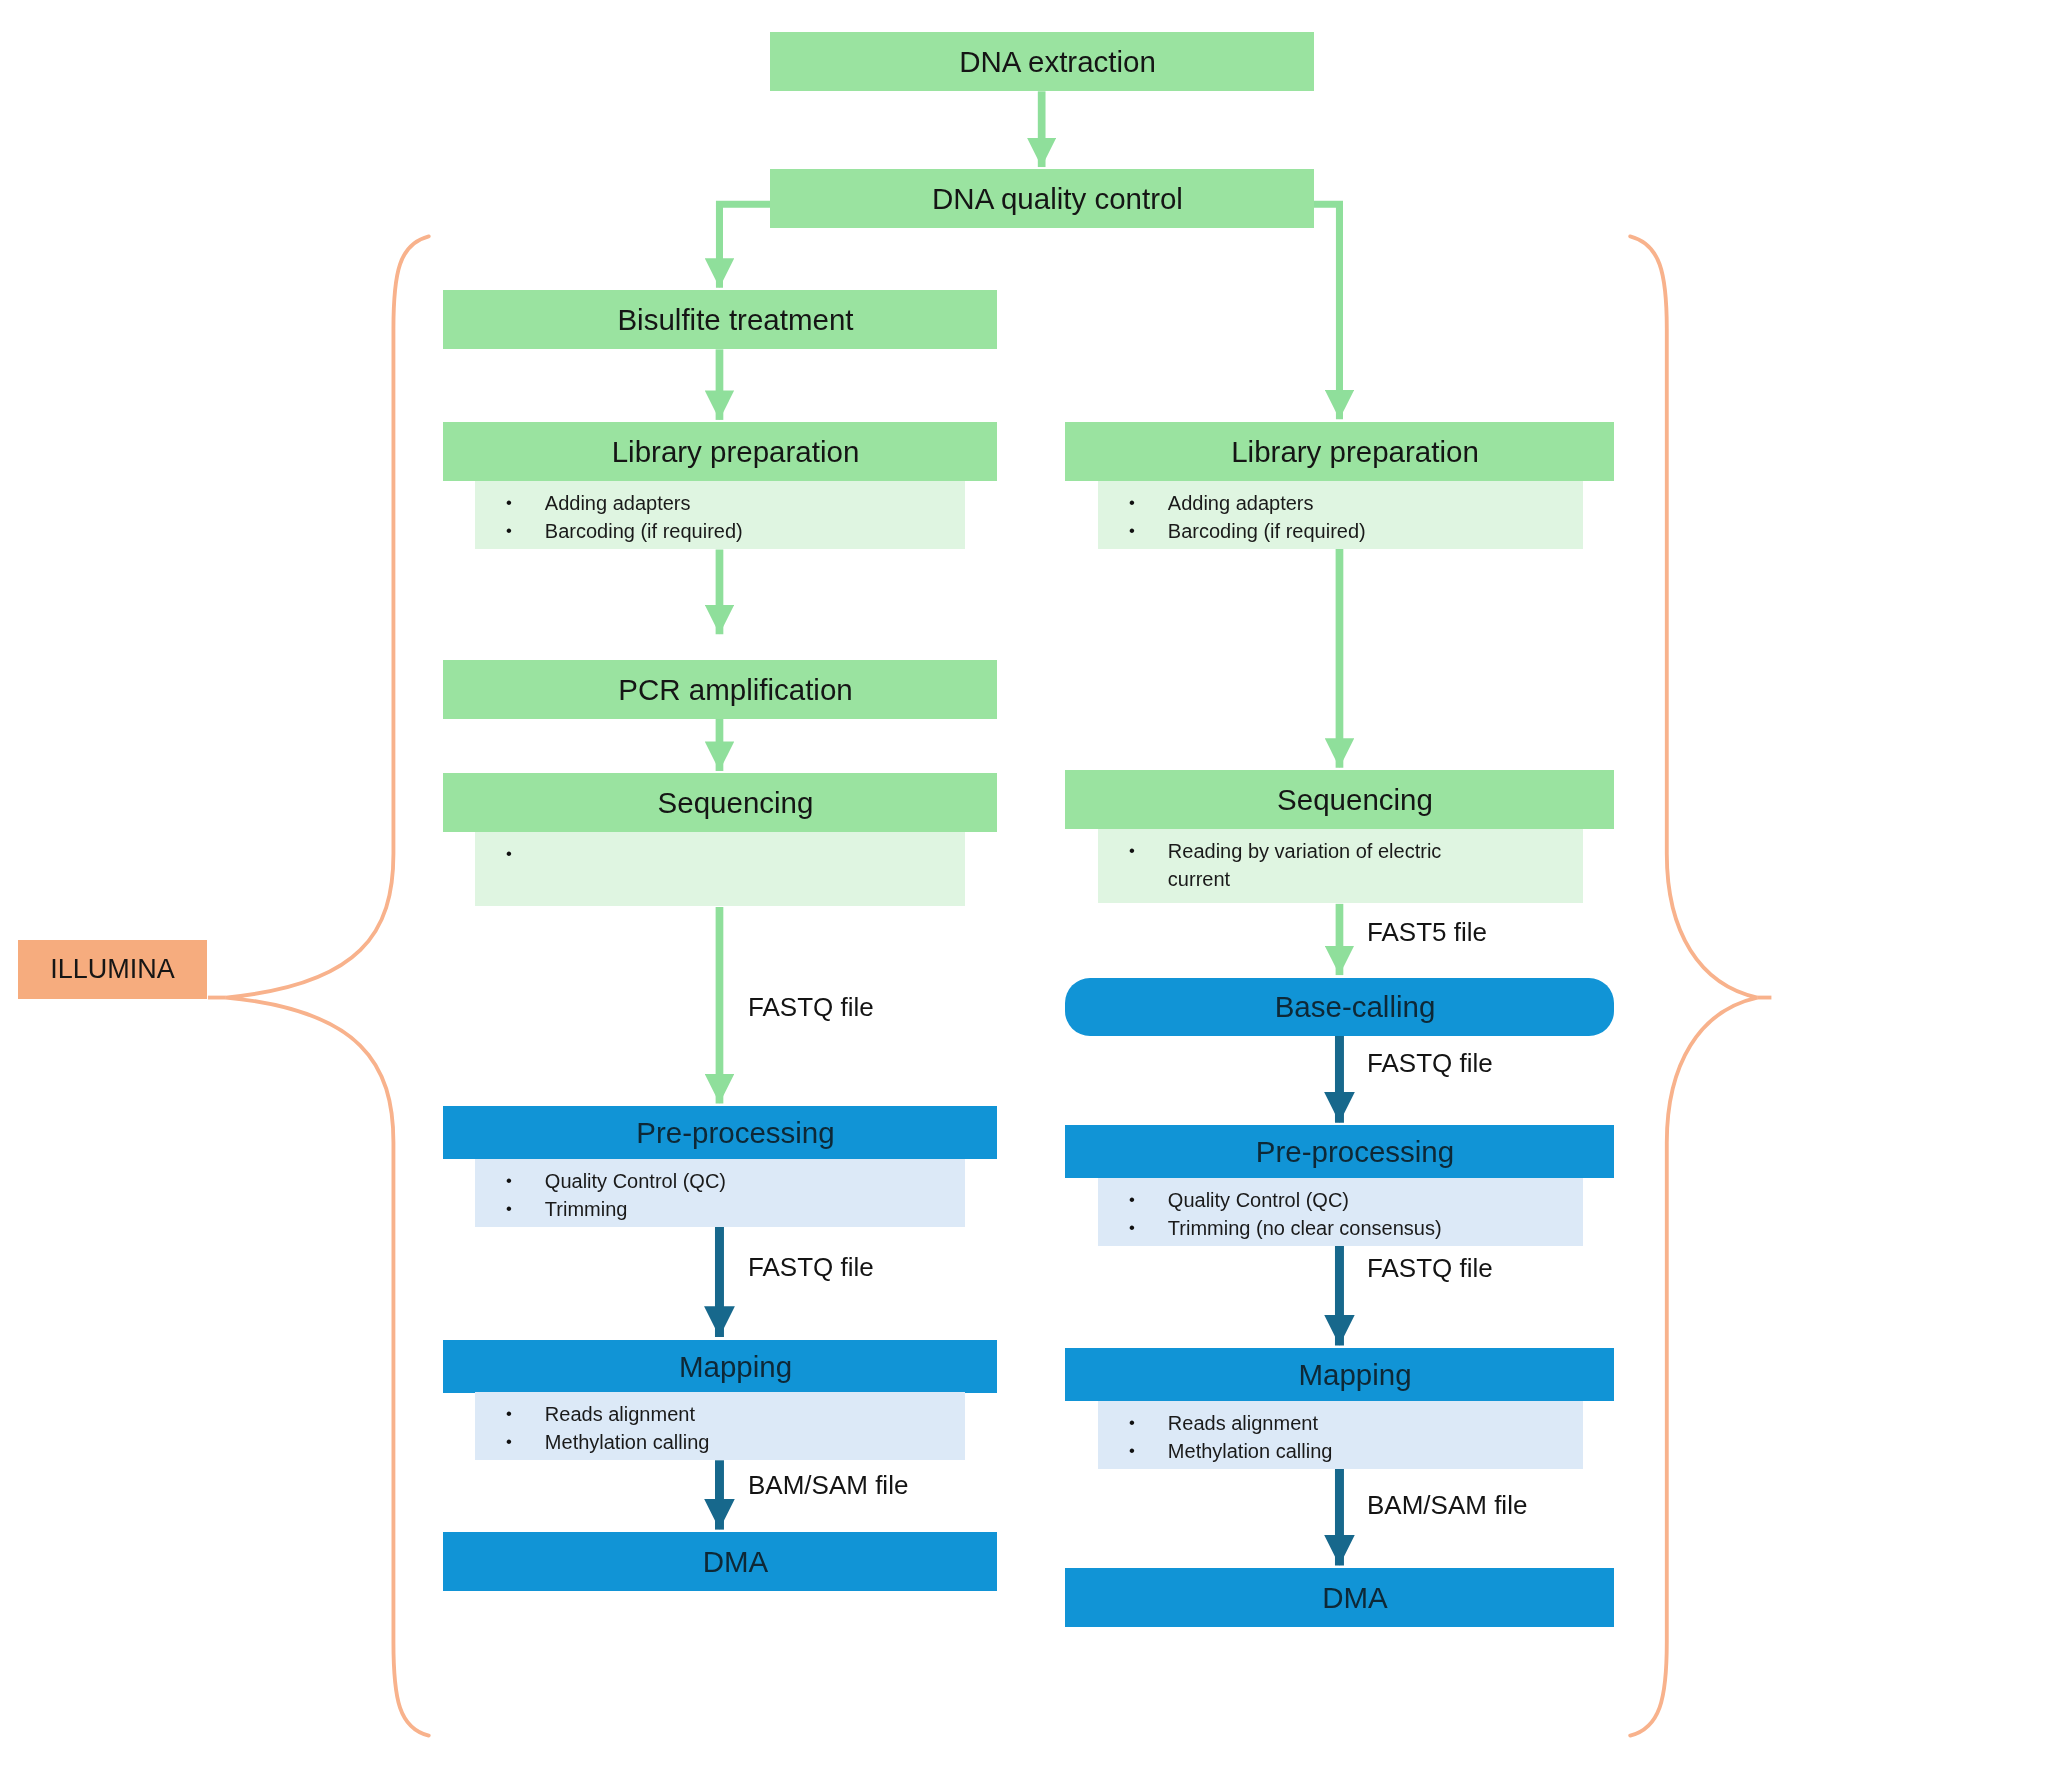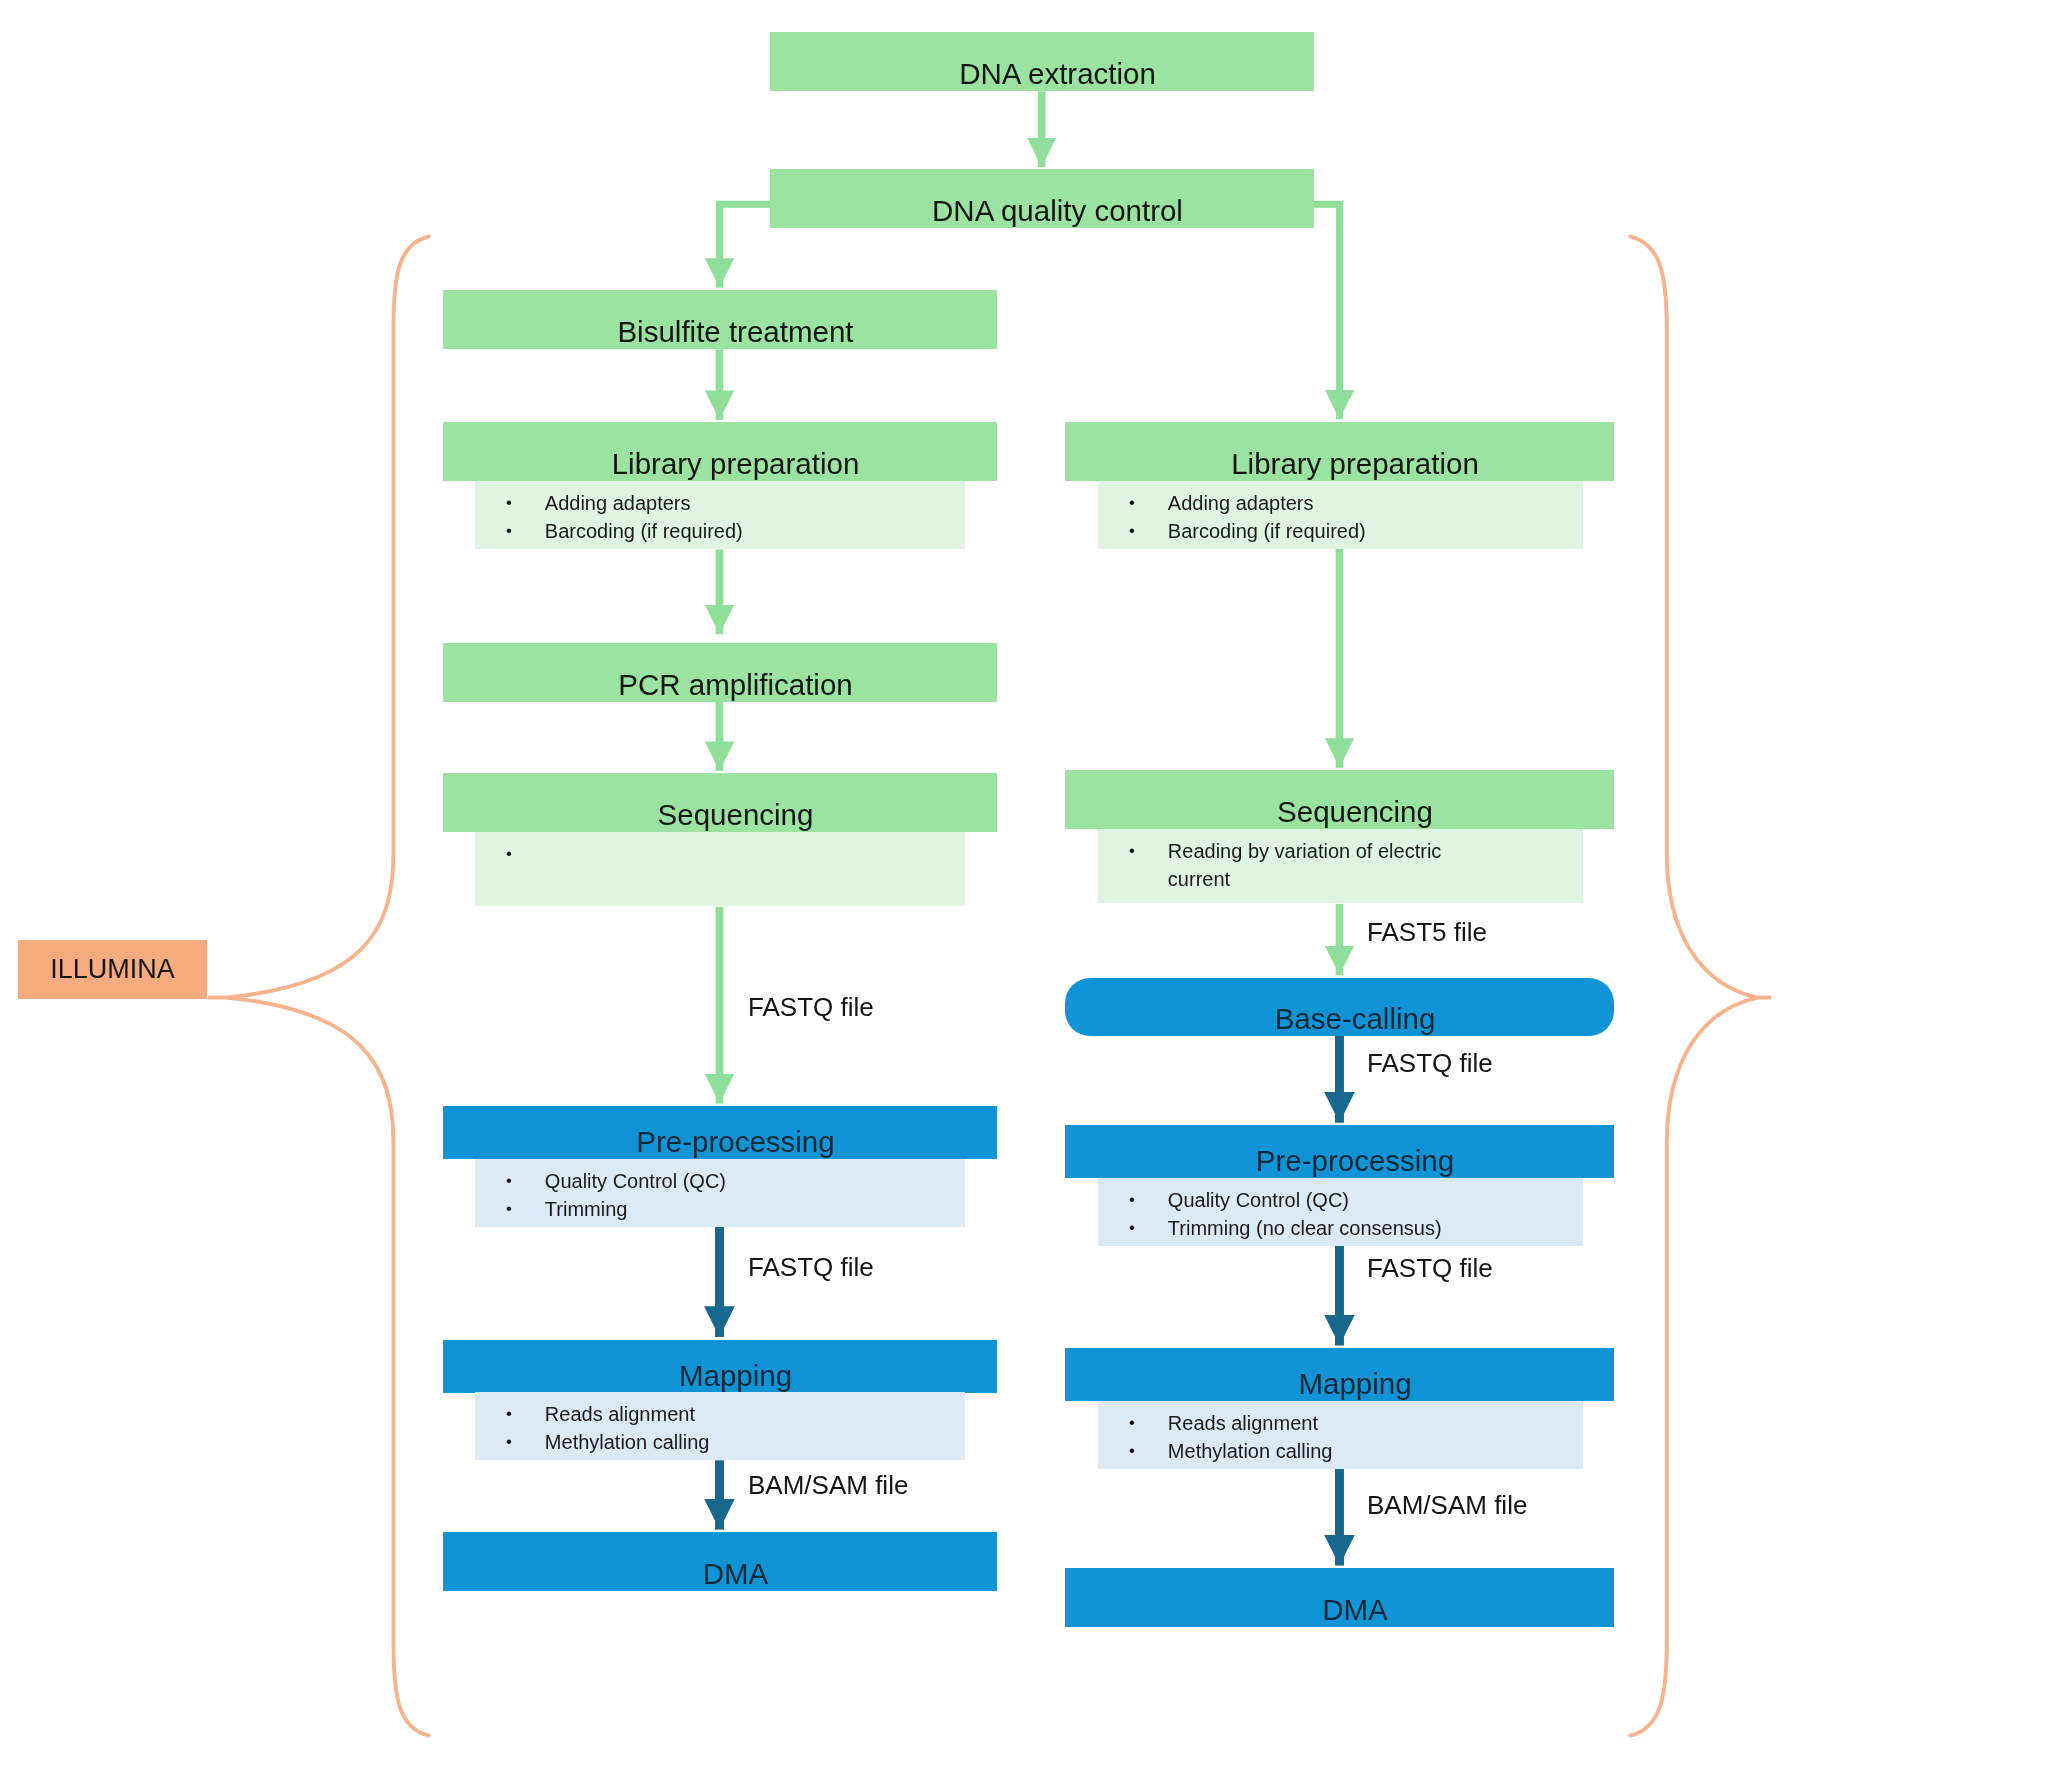--- a/index.html
+++ b/index.html
@@ -1,19 +1,19 @@
 <!DOCTYPE html>
 <html style="font-size:10.3px"><head>
 <meta charset="utf-8">
 <style>
   html,body{margin:0;padding:0;background:#ffffff;}
   body{width:2066px;height:1791px;position:relative;font-family:"Liberation Sans",sans-serif;overflow:hidden;}
   #canvas{position:absolute;inset:0;width:2066px;height:1791px;}
   svg.wires{position:absolute;left:0;top:0;width:2066px;height:1791px;z-index:1;}
-  .box{position:absolute;z-index:2;display:flex;align-items:flex-end;justify-content:center;text-align:center;box-sizing:border-box;padding-left:31px;}
+  .box{position:absolute;z-index:2;display:flex;align-items:center;justify-content:center;text-align:center;box-sizing:border-box;padding-left:31px;}
   .hdr-green{background:#9AE3A0;color:#151515;font-size:29.5px;}
   .hdr-blue{background:#1194D6;color:#0e2836;font-size:29.5px;}
   .sub{position:absolute;z-index:2;box-sizing:border-box;padding:7.7px 19px 6.4px 31px;}
   .sub-green{background:#DFF5E1;}
   .sub-blue{background:#DCE9F7;}
   .bullet-row{display:flex;align-items:flex-start;gap:33px;line-height:1.42;color:#1a1a1a;font-size:20px;}
   .bullet-row .dot{font-size:16.7px;line-height:1.7;color:#111;}
   .bullet-row .txt{max-width:347px;}
   .filelabel{position:absolute;z-index:2;font-size:26px;color:#141414;white-space:nowrap;}
   .platform{position:absolute;z-index:2;background:#F6AC7E;display:flex;align-items:center;justify-content:center;text-align:center;color:#161616;font-size:27px;line-height:1.35;}
@@ -73,21 +73,21 @@
     <div class="bullet-row">
         <span class="dot">•</span>
         <span class="txt">Adding adapters</span>
       </div>
     <div class="bullet-row">
         <span class="dot">•</span>
         <span class="txt">Barcoding (if required)</span>
       </div>
   </div>
 
-  <div class="box hdr-green" style="left:443px;top:643px;width:554px;height:59px;">
+  <div class="box hdr-green" style="left:443px;top:660px;width:554px;height:59px;">
     <span>PCR amplification</span>
   </div>
 
   <div class="box hdr-green" style="left:443px;top:773px;width:554px;height:59px;">
     <span>Sequencing</span>
   </div>
   <div class="sub sub-green" style="left:475px;top:832px;width:490px;height:74px;">
     <div class="bullet-row">
         <span class="dot">•</span>
       </div>

